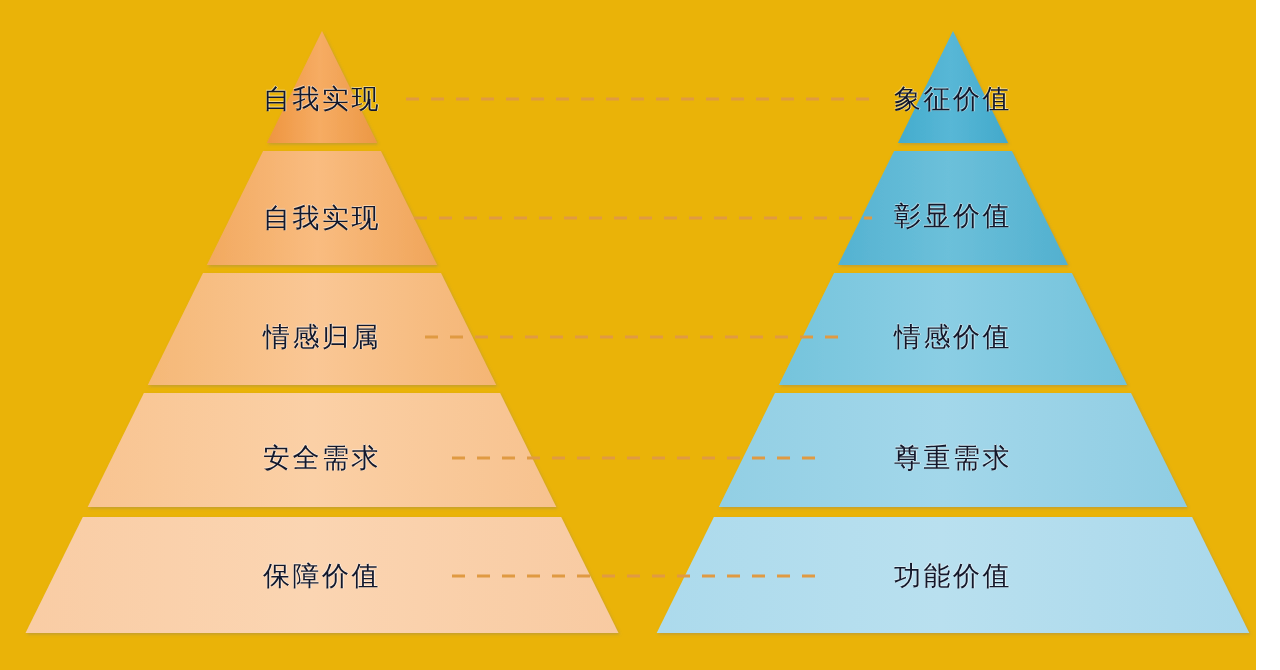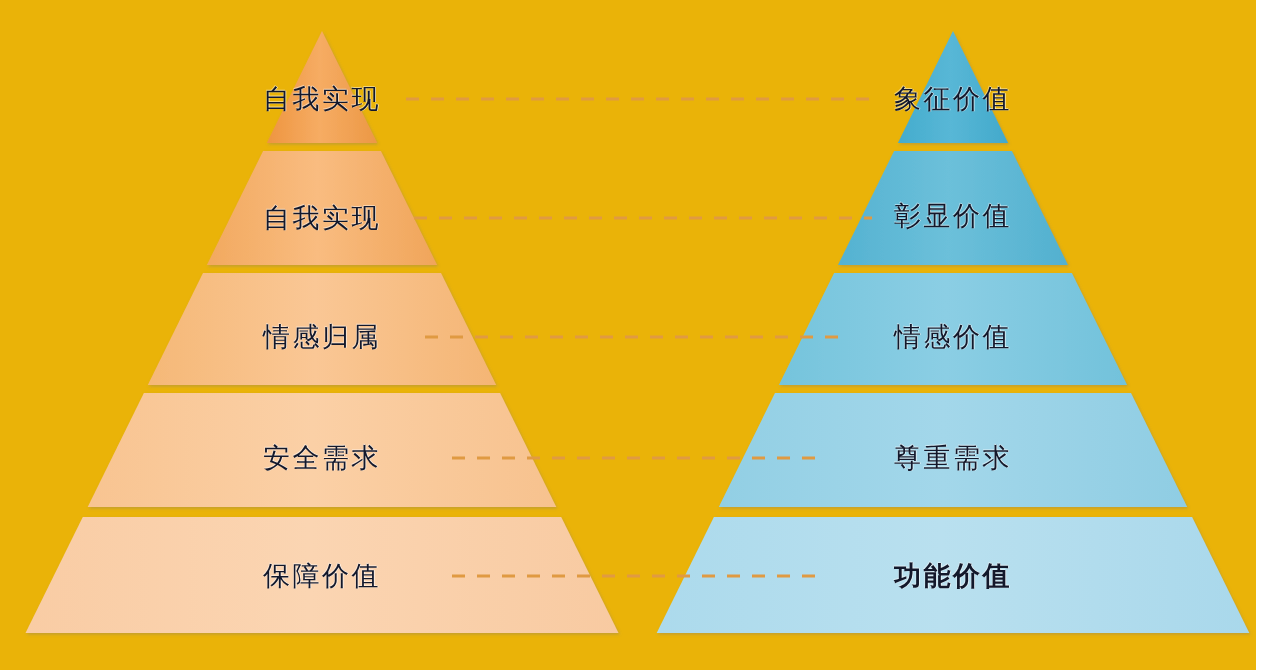--- a/index.html
+++ b/index.html
@@ -143,15 +143,15 @@
   <div class="layer-label label-left" style="left:322px; top:99px;">自我实现</div>
   <div class="layer-label label-left" style="left:322px; top:218px;">自我实现</div>
   <div class="layer-label label-left" style="left:322px; top:337px;">情感归属</div>
   <div class="layer-label label-left" style="left:322px; top:458px;">安全需求</div>
   <div class="layer-label label-left" style="left:322px; top:576px;">保障价值</div>
 
   <div class="layer-label label-right" style="left:953px; top:99px;">象征价值</div>
   <div class="layer-label label-right" style="left:953px; top:218px;font-family:Liberation Mono, monospace;">彰显价值</div>
   <div class="layer-label label-right" style="left:953px; top:337px;">情感价值</div>
   <div class="layer-label label-right" style="left:953px; top:458px;">尊重需求</div>
-  <div class="layer-label label-right" style="left:953px; top:576px;font-weight:bold;">功能价值</div>
+  <div class="layer-label label-right" style="left:953px; top:576px;">功能价值</div>
 
 </div>
 
 </body></html>

